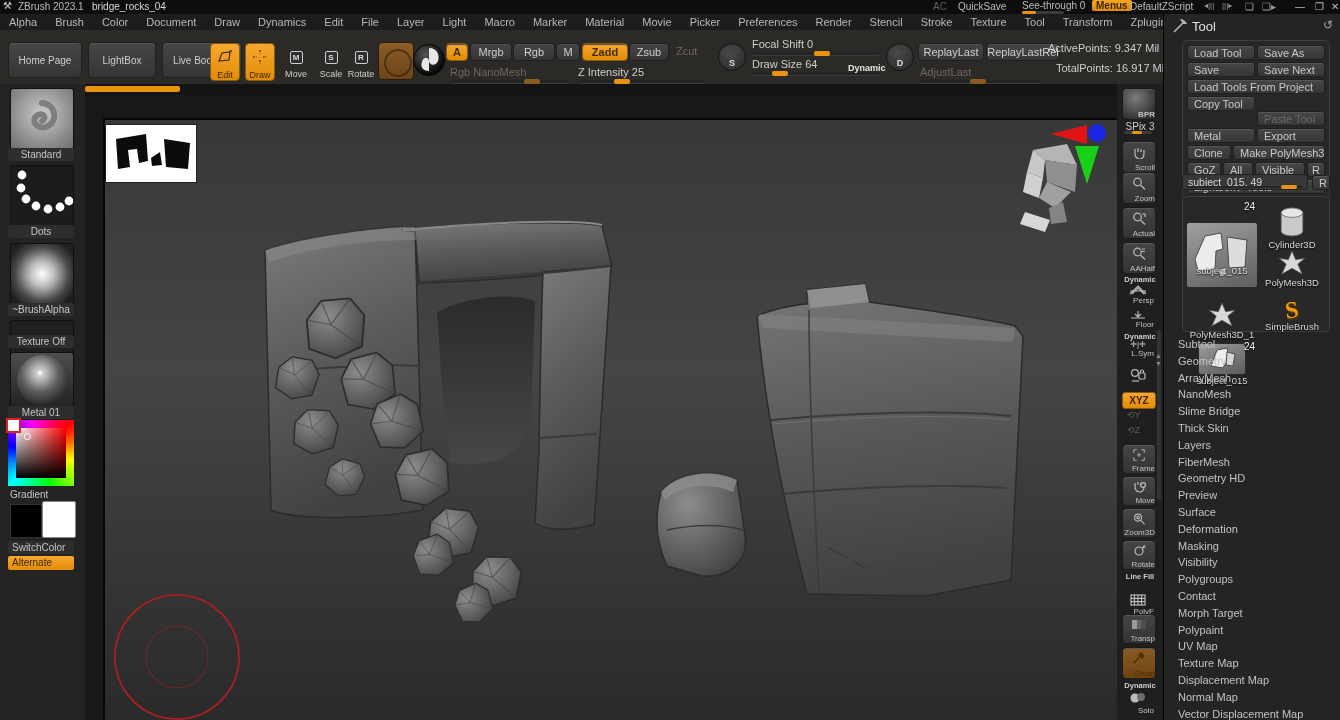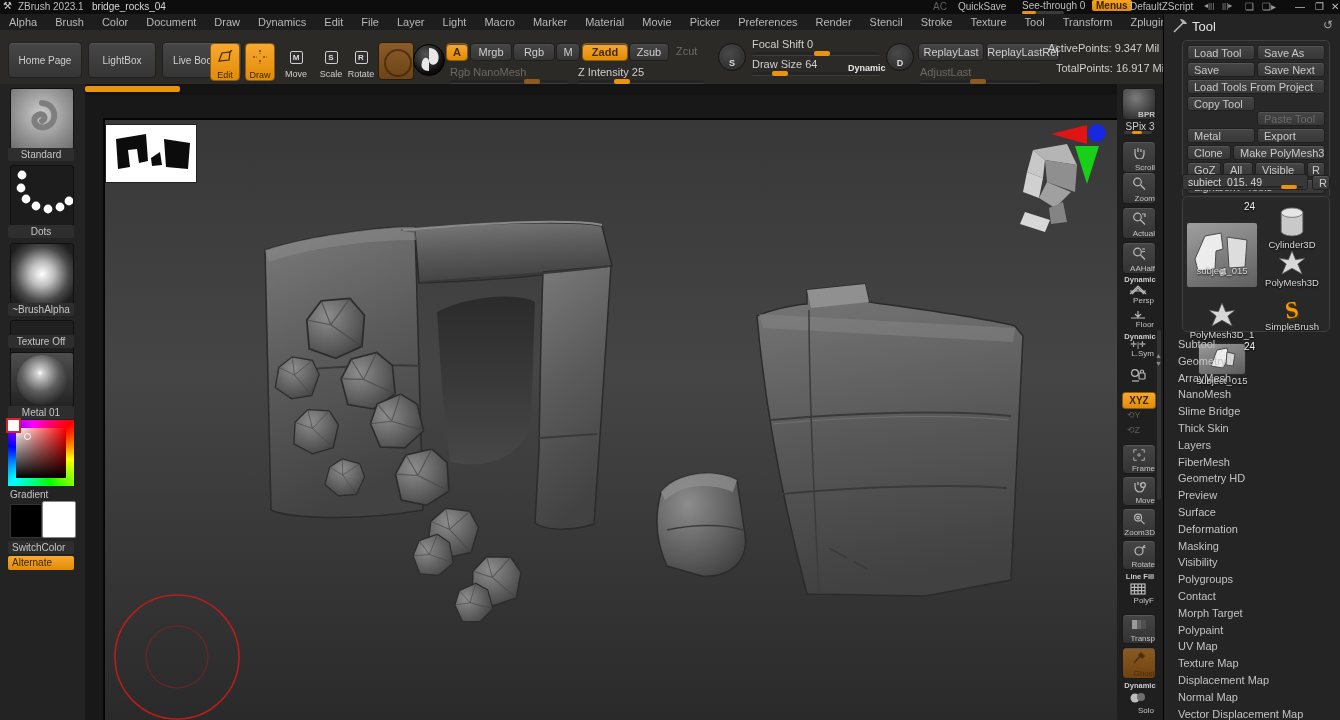--- a/index.html
+++ b/index.html
@@ -493,21 +493,21 @@
   <div class="rtile" style="top:456px;height:28px;">
     <span class="glyph">
         <svg class="ic" width="14" height="12" viewBox="0 0 14 12">
           <circle cx="7" cy="6" r="4"></circle>
           <path d="M11,2 L13,0 M11,2 l2.5,0.5 M11,2 l-0.5,2.5"></path>
         </svg>
       </span>
     <span>Rotate</span>
   </div>
   <div class="rlabel b" style="top:488px;">Line Fill</div>
-  <div class="rtile" style="top:497px;height:24px;border:none;background:none;box-shadow:none;">
+  <div class="rtile" style="top:508px;height:24px;border:none;background:none;box-shadow:none;">
     <span class="glyph">
         <svg class="ic" width="16" height="12" viewBox="0 0 16 12">
           <rect x="1" y="1" width="14" height="10"></rect>
           <path d="M1,4.3 H15 M1,7.6 H15 M4.5,1 V11 M8,1 V11 M11.5,1 V11"></path>
         </svg>
       </span>
     <span>PolyF</span>
   </div>
   <div class="rtile" style="top:530px;height:28px;">
     <span class="glyph">

